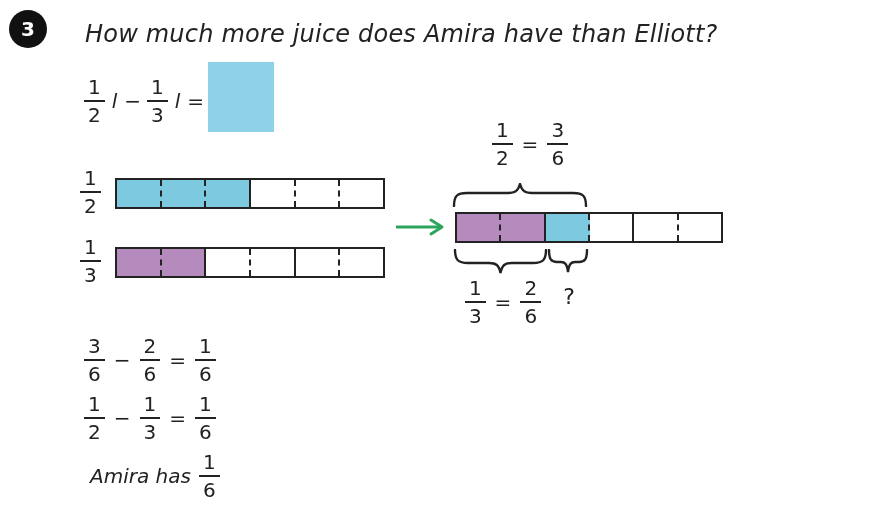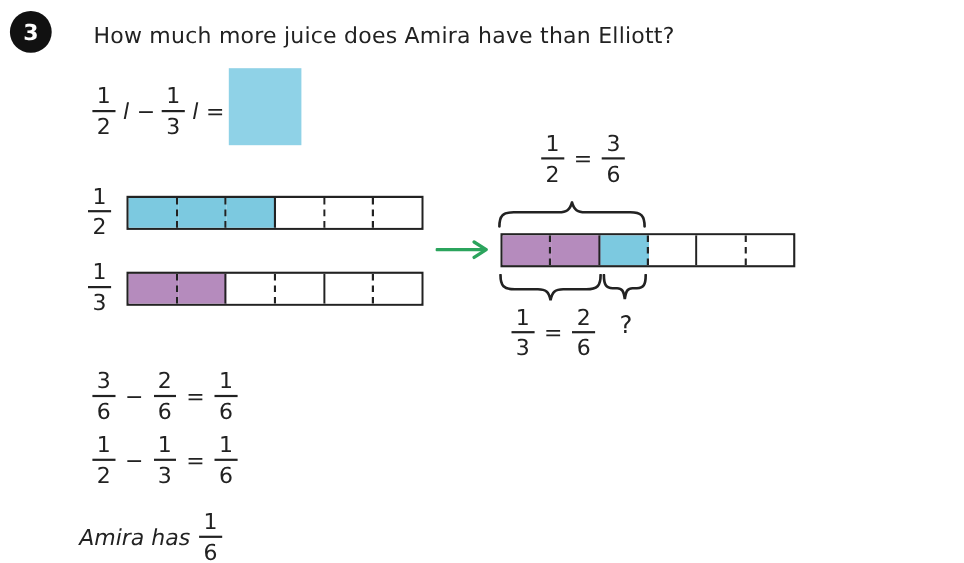--- a/index.html
+++ b/index.html
@@ -12,21 +12,21 @@
   .abs { position:absolute; }
 
   
   .badge {
     width:38px; height:38px; border-radius:50%;
     background:var(--badge_bg,#111);
     display:flex; align-items:center; justify-content:center;
     color:#fff; font-size:20px; font-weight:bold;
   }
   .question {
-    font-size:20px; letter-spacing:0.2px;
+    font-size:24px; font-style:italic; letter-spacing:0.2px;
   }
 
   
   .frac {
     display:inline-flex; flex-direction:column; align-items:center;
     line-height:1; font-size:20px; font-style:normal;
   }
   .frac .num { padding:0 4px 3px; border-bottom:2px solid var(--ink,#222); }
   .frac .den { padding-top:3px; }
   .op { font-size:20px; }
@@ -190,21 +190,21 @@
       <span class="num">1</span>
       <span class="den">3</span>
     </span>
     <span class="op">=</span>
     <span class="frac">
       <span class="num">1</span>
       <span class="den">6</span>
     </span>
   </div>
 
-  <div class="abs sentence" style="left:72px; top:452px;margin-top:12px;">
+  <div class="abs sentence" style="left:90px; top:452px;">
     <span>Amira has</span>
     <span class="frac">
       <span class="num">1</span>
       <span class="den">6</span>
     </span>
   </div>
 
 </div>
 
 </body></html>

